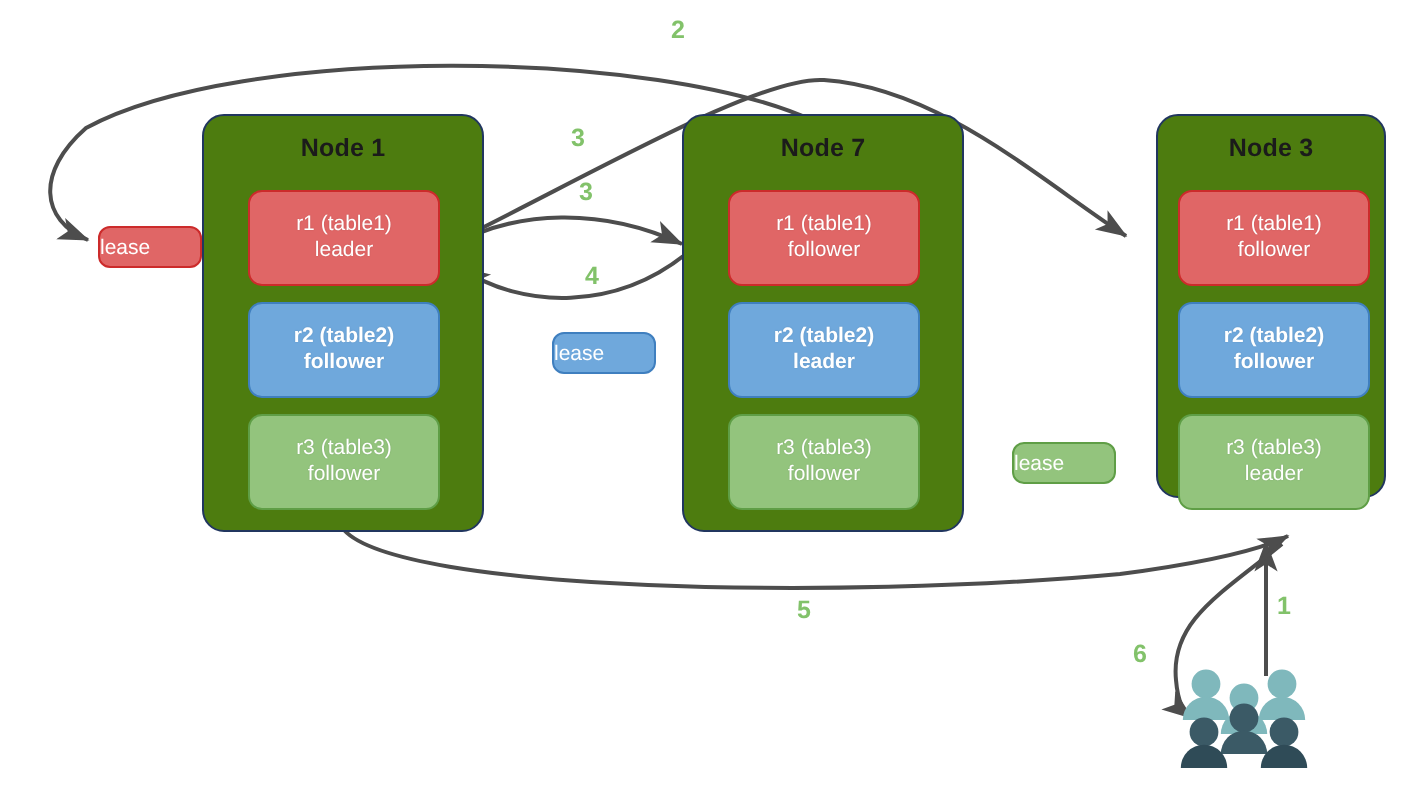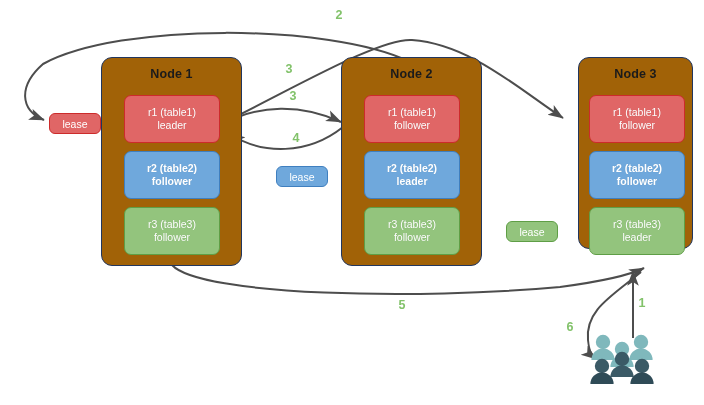--- a/index.html
+++ b/index.html
@@ -3,35 +3,35 @@
 <meta charset="utf-8">
 <title>Raft Lease Diagram</title>
 <style>
   html,body{margin:0;padding:0;background:#ffffff;}
   body{width:704px;height:405px;overflow:hidden;
        font-family:"Liberation Sans","DejaVu Sans",sans-serif;}
   #stage{position:relative;width:704px;height:405px;background:#ffffff;}
   #wires{position:absolute;left:0;top:0;width:704px;height:405px;pointer-events:none;}
 
   .node{position:absolute;box-sizing:border-box;border:1.6px solid #21365f;
-        border-radius:11px;background:#a16207;}
+        border-radius:11px;background:#4d7c0f;}
   .node-title{position:absolute;left:0;right:0;top:9px;text-align:center;
         font-size:12.5px;font-weight:bold;color:#1b1b1b;letter-spacing:.1px;}
 
   .rep{position:absolute;box-sizing:border-box;border-radius:7px;
        display:flex;flex-direction:column;align-items:center;justify-content:center;
        color:#ffffff;font-size:10.5px;line-height:13px;text-align:center;
        text-shadow:0 0 1px rgba(0,0,0,.12);}
   .rep span{display:block;}
   .rep.red{background:#e06666;border:1.4px solid #cc2b2b;}
   .rep.blue{background:#6fa8dc;border:1.4px solid #3f7fbf;font-weight:bold;}
   .rep.green{background:#93c47d;border:1.4px solid #5f9e46;}
 
   .lease{position:absolute;box-sizing:border-box;border-radius:6px;
-         display:flex;align-items:center;justify-content:center;
+         display:flex;align-items:center;justify-content:flex-start;
          color:#ffffff;font-size:10.5px;}
   .lease.red{background:#e06666;border:1.4px solid #cc2b2b;}
   .lease.blue{background:#6fa8dc;border:1.4px solid #3f7fbf;}
   .lease.green{background:#93c47d;border:1.4px solid #5f9e46;}
 
   .step{position:absolute;color:#82c26a;font-size:12.5px;font-weight:bold;
         text-align:center;}
 
   #users{position:absolute;left:589px;top:333px;width:66px;height:58px;}
 </style>
@@ -72,21 +72,21 @@
       <span>r2 (table2)</span>
       <span>follower</span>
     </div>
     <div class="rep green" style="left:22px;top:149px;width:96px;height:48px;">
       <span>r3 (table3)</span>
       <span>follower</span>
     </div>
   </div>
 
   <div class="node" style="left:341px;top:57px;width:141px;height:209px;">
-    <div class="node-title">Node 2</div>
+    <div class="node-title">Node 7</div>
     <div class="rep red" style="left:22px;top:37px;width:96px;height:48px;">
       <span>r1 (table1)</span>
       <span>follower</span>
     </div>
     <div class="rep blue" style="left:22px;top:93px;width:96px;height:48px;">
       <span>r2 (table2)</span>
       <span>leader</span>
     </div>
     <div class="rep green" style="left:22px;top:149px;width:96px;height:48px;">
       <span>r3 (table3)</span>

